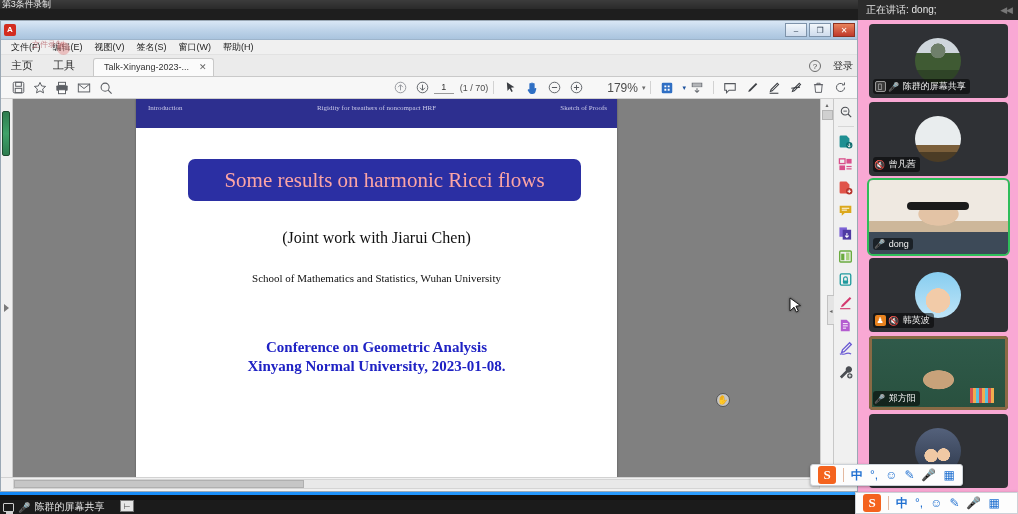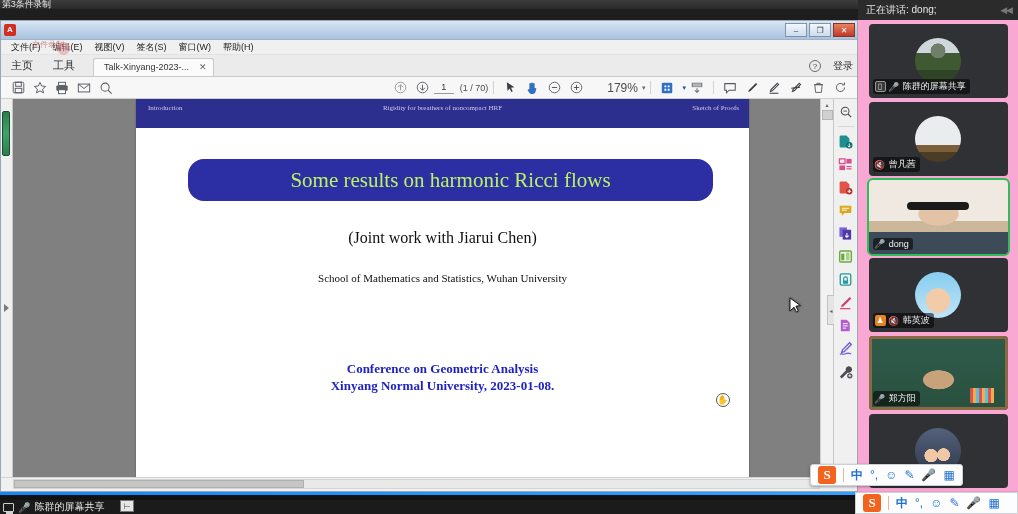--- a/index.html
+++ b/index.html
@@ -164,55 +164,55 @@
     background: linear-gradient(#2e7d4f, #3fa269 50%, #2e7d4f);
     border: 1px solid #1d4c30; border-radius: 2px;
   }
 
   .pagearea {
     flex: 1; position: relative; background: #808080;
     overflow: hidden;
   }
   .slide {
     position: absolute; left: 123px; top: 0px;
-    width: 613px; height: 404px;
+    width: 481px; height: 404px;
     background: #ffffff;
     box-shadow: 0 0 2px rgba(0,0,0,.35);
   }
   .slide-headbar {
     height: 18px; background: #2d2f8f;
     display: flex; align-items: center;
     position: relative; color: #c9c9e8; font-size: 7px;
     font-family: "Liberation Serif", serif;
   }
   .slide-headbar .hb { position: absolute; white-space: nowrap; }
   .slide-headbar .hb1 { left: 12px; }
   .slide-headbar .hb2 { left: 50%; transform: translateX(-50%); }
   .slide-headbar .hb3 { right: 10px; }
   .slide-headbar-2 { height: 11px; background: #2d2f8f; }
 
   .title-banner {
     margin: 31px 36px 0 52px;
     background: #2b2fa3;
-    border-radius: 16px;
+    border-radius: 7px;
     height: 42px;
     display: flex; align-items: center; justify-content: center;
-    color: #bef264; font-size: 21px;
+    color: #fca5a5; font-size: 21px;
     font-family: "Liberation Serif", serif;
   }
   .slide-line {
     text-align: center; color: #101010;
     font-family: "Liberation Serif", serif;
   }
   .joint { margin-top: 28px; font-size: 16px; }
   .author { margin-top: 28px; font-size: 14px; }
   .affil { margin-top: 25px; font-size: 11px; }
   .conf {
-    margin-top: 77px; text-align: center;
-    color: #1f22c4; font-weight: bold; font-size: 13px;
+    margin-top: 54px; text-align: center;
+    color: #1f22c4; font-weight: bold; font-size: 15px;
     font-family: "Liberation Serif", serif; line-height: 1.28;
   }
 
   .cursor-arrow {
     position: absolute; left: 776px; top: 198px;
     width: 0; height: 0;
     filter: drop-shadow(0 0 1px rgba(0,0,0,.6));
   }
   .cursor-arrow svg { display:block; }
   .hand-cursor {

